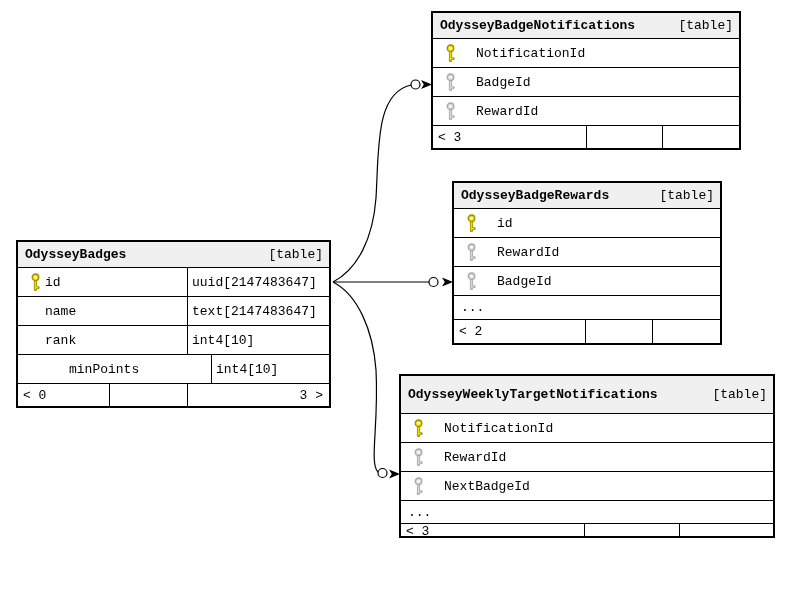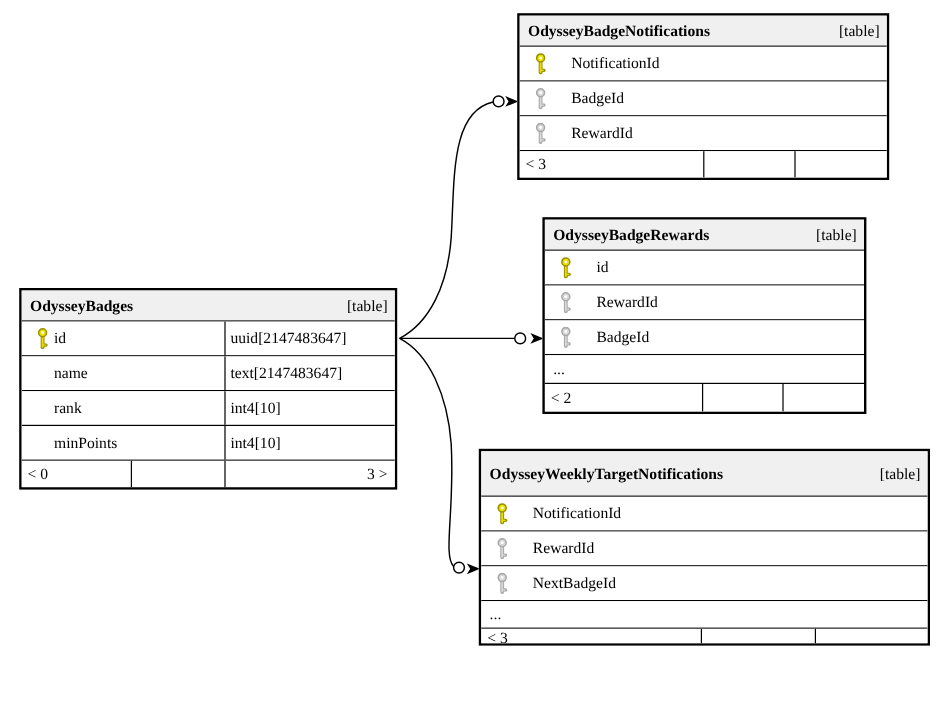--- a/index.html
+++ b/index.html
@@ -1,18 +1,18 @@
 <!DOCTYPE html>
 <html><head>
 <meta charset="utf-8">
 <style>
   html,body { margin:0; padding:0; background:#ffffff; }
   .canvas {
     position:relative; width:792px; height:593px; background:#ffffff;
-    font-family:Liberation Serif, serif; font-size:13px; color:#000;
+    font-family:Liberation Mono, monospace; font-size:13px; color:#000;
     overflow:hidden;
   }
   .edges { position:absolute; left:0; top:0; width:792px; height:593px; pointer-events:none; }
   .tbl {
     position:absolute; box-sizing:border-box; border:2px solid #000; background:#fff;
     display:flex; flex-direction:column; overflow:hidden;
   }
   .thead {
     box-sizing:border-box; background:#f0f0f0; border-bottom:1px solid #000;
     display:flex; justify-content:space-between; align-items:center;
@@ -168,21 +168,21 @@
     </div>
     <div class="trow" style="height:29px;">
       <div class="lcell" style="width:170px;align-items:center;">
         <svg class="key hidden">
             <use href="#key-fk"></use>
           </svg>
         <span class="cname tight">rank</span>
       </div>
       <div class="rcell">int4[10]</div>
     </div>
-    <div class="trow" style="height:29px;">
+    <div class="trow" style="height:29px;padding-left:24px;">
       <div class="lcell" style="width:170px;">
         <svg class="key hidden">
             <use href="#key-fk"></use>
           </svg>
         <span class="cname tight">minPoints</span>
       </div>
       <div class="rcell">int4[10]</div>
     </div>
     <div class="tfoot" style="flex:1;">
       <div class="fcell" style="width:92px;">&lt; 0</div>

